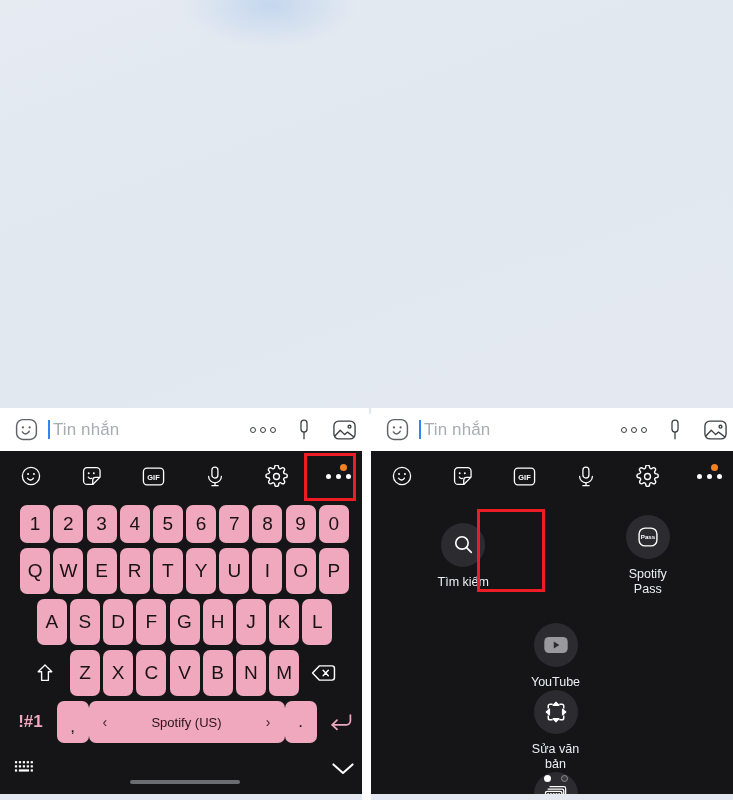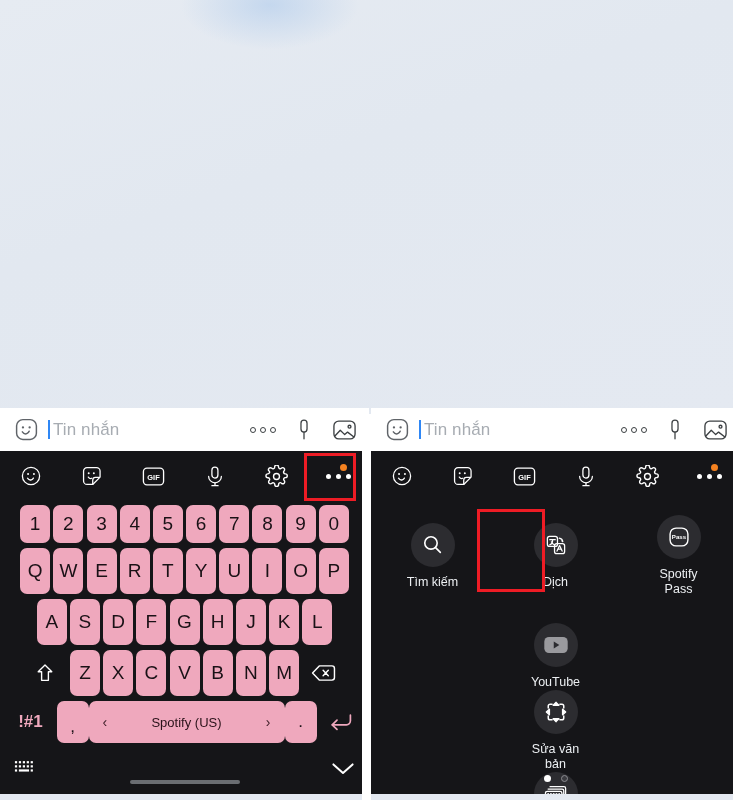--- a/index.html
+++ b/index.html
@@ -373,33 +373,20 @@
         <div class="gitem">
           <div class="circle">
             <svg width="21" height="21" viewBox="0 0 22 22" fill="none" stroke="#ffffff" stroke-width="1.7" stroke-linecap="round">
               <circle cx="9.4" cy="9.4" r="6.5"></circle>
               <path d="M14.2 14.2l5 5"></path>
             </svg>
           </div>
           <div class="glabel">Tìm kiếm</div>
         </div>
 
-        <div class="gitem">
-          <div class="circle">
-            <svg width="22" height="22" viewBox="0 0 24 24" fill="none" stroke="#ffffff" stroke-width="1.4" stroke-linejoin="round">
-              <rect x="2.6" y="2.6" width="11" height="11" rx="2.4"></rect>
-              <path d="M5.2 6.2h6M8.2 6.2v1.4c0 2-1.3 3.6-3 4.2M7 8.6c.5 1.6 1.9 2.8 3.6 3.2" stroke-linecap="round"></path>
-              <rect x="10.4" y="10.4" width="11" height="11" rx="2.4"></rect>
-              <path d="M13.1 18.6l2.8-6 2.8 6M14.1 16.6h3.6" stroke-linecap="round"></path>
-              <path d="M15.6 4.6a4.4 4.4 0 0 1 3.8 3.8" stroke-linecap="round"></path>
-              <path d="M19.4 6.4l0 2.2-2 -1.1z" fill="#ffffff" stroke="none"></path>
-            </svg>
-          </div>
-          <div class="glabel">Dịch</div>
-        </div>
 
         <div class="gitem">
           <div class="circle">
             <svg width="26" height="26" viewBox="0 0 28 28" fill="none">
               <rect x="4.4" y="4.4" width="19.2" height="19.2" rx="6.4" stroke="#ffffff" stroke-width="1.5"></rect>
               <text x="14" y="16.6" font-family="Liberation Sans, sans-serif" font-size="6.6" font-weight="bold" fill="#ffffff" text-anchor="middle">Pass</text>
             </svg>
           </div>
           <div class="glabel">
             <span>Spotify</span><br>

